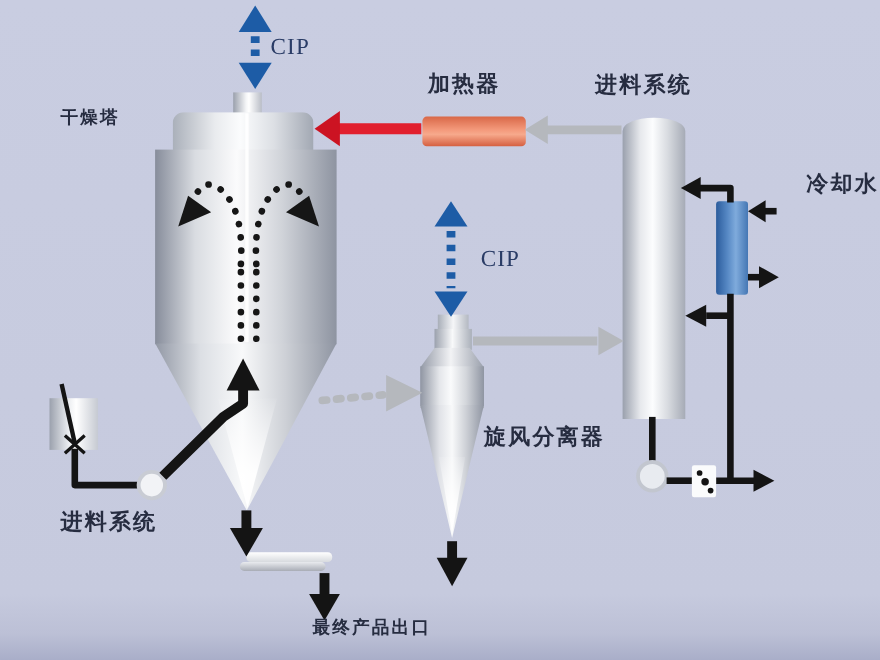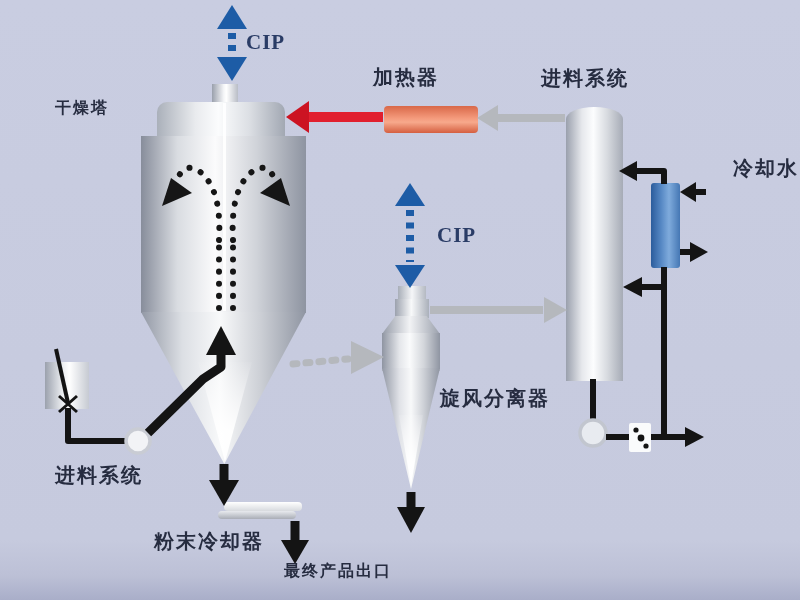--- a/index.html
+++ b/index.html
@@ -4,21 +4,21 @@
 <style>
   html,body{margin:0;padding:0;}
   body{width:800px;height:600px;overflow:hidden;
        font-family:"Liberation Serif","DejaVu Serif",serif;}
   #stage{position:relative;width:800px;height:600px;
          background:linear-gradient(180deg,#c9cde1 0%,#c6cade 90%,#bcc0d6 96%,#a9aec9 100%);}
   .vessel{position:absolute;}
   .metal-h{background:linear-gradient(90deg,#878d9b 0%,#d9dce1 22%,#fbfbfc 45%,#d0d3d9 70%,#8e94a1 100%);}
   .label{position:absolute;font-weight:bold;color:#262c40;letter-spacing:2px;
          white-space:nowrap;line-height:1.1;}
-  .cip-label{color:#2a3c66;font-weight:bold;letter-spacing:1px;}
+  .cip-label{color:#2a3c66;font-weight:normal;letter-spacing:1px;}
   svg{position:absolute;left:0;top:0;}
 
   
   #tower-neck{left:212px;top:84px;width:26px;height:20px;
     background:linear-gradient(90deg,#9aa0ac,#f4f5f7 45%,#fff 55%,#b9bdc6);}
   #tower-cap{left:157px;top:102px;width:128px;height:36px;border-radius:10px 10px 3px 3px;
     background:linear-gradient(90deg,#aab0ba 0%,#e9ebee 30%,#fbfcfd 48%,#dcdfe4 72%,#a2a8b3 100%);
     border-bottom:3px solid #9ba0ab;}
   #tower-body{left:141px;top:136px;width:165px;height:177px;}
   #tower-cone{left:141px;top:312px;width:165px;height:152px;
@@ -186,29 +186,28 @@
       <circle cx="636" cy="430" r="2.6" fill="#141414"></circle>
       <circle cx="641" cy="438" r="3.4" fill="#141414"></circle>
       <circle cx="646" cy="446" r="2.6" fill="#141414"></circle>
     </g>
   </svg>
 
   <div class="label" style="left:55px;top:99px;font-size:16px">干燥塔</div>
 
   <div class="label cip-label" style="left:246px;top:31px;font-size:21px">CIP</div>
 
-  <div class="label" style="left:373px;top:66px;font-size:20px">加热器</div>
+  <div class="label" style="left:389px;top:66px;font-size:20px">加热器</div>
 
   <div class="label" style="left:541px;top:67px;font-size:20px">进料系统</div>
 
   <div class="label" style="left:733px;top:157px;font-size:20px">冷却水</div>
 
   <div class="label cip-label" style="left:437px;top:224px;font-size:21px">CIP</div>
 
   <div class="label" style="left:440px;top:387px;font-size:20px">旋风分离器</div>
 
   <div class="label" style="left:55px;top:464px;font-size:20px">进料系统</div>
 
-  <div class="label" style="left:154px;top:530px;font-size:20px">粉末冷却器</div>
 
   <div class="label" style="left:284px;top:562px;font-size:16px">最终产品出口</div>
 
 </div>
 
 </body></html>

